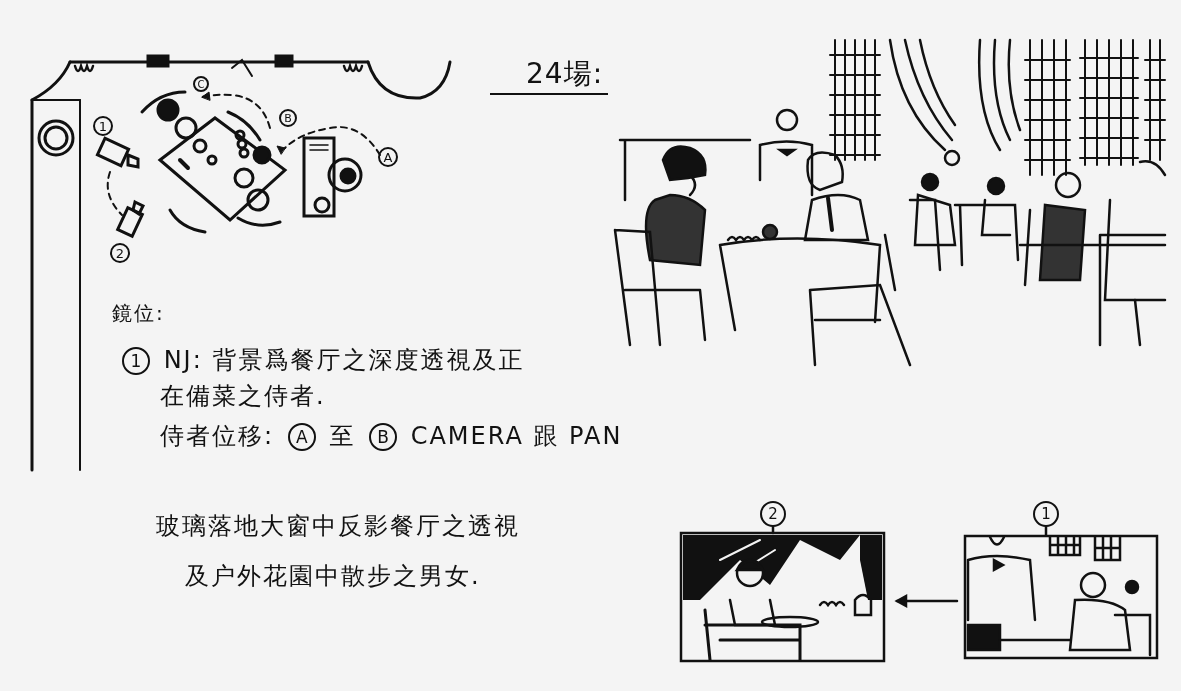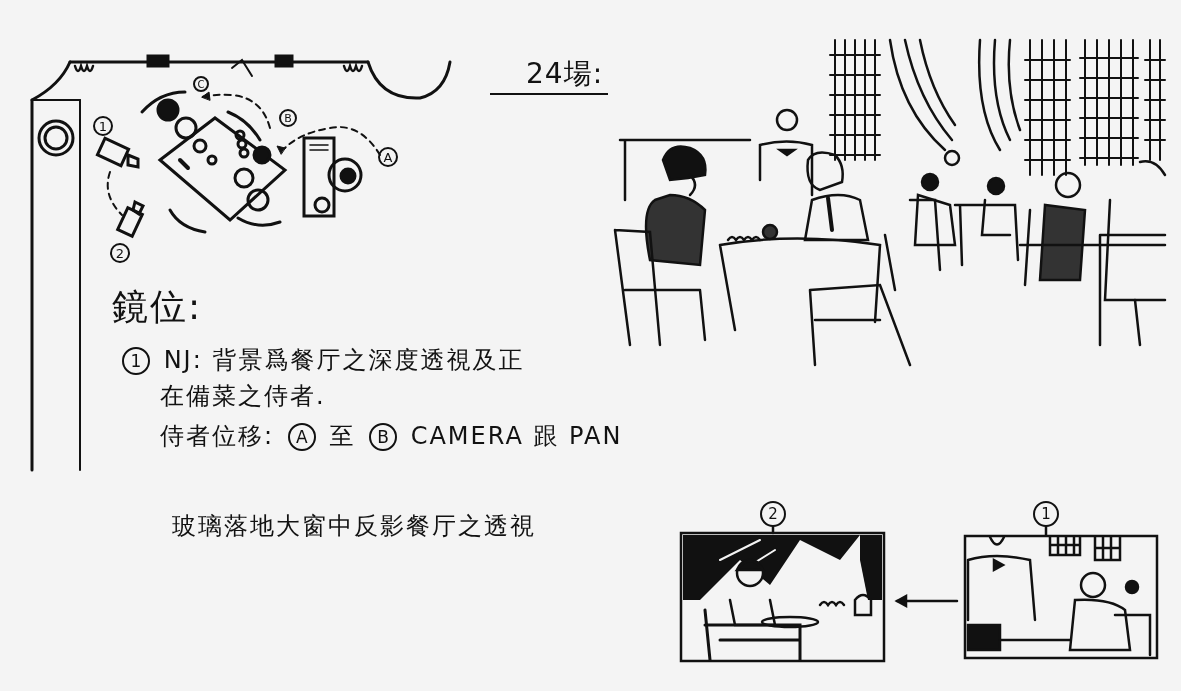--- a/index.html
+++ b/index.html
@@ -2,27 +2,27 @@
 <html><head>
 <meta charset="utf-8">
 <style>
   html,body{margin:0;padding:0;background:#f3f3f3;}
   body{width:1181px;height:691px;position:relative;overflow:hidden;font-family:"DejaVu Sans",sans-serif;color:#111;}
   .page{position:absolute;left:0;top:0;width:1181px;height:691px;background:#f4f4f4;}
   svg{position:absolute;left:0;top:0;}
   .hand{position:absolute;font-family:"DejaVu Sans",sans-serif;color:#121212;white-space:nowrap;letter-spacing:2px;}
   .title{left:493px;top:55px;font-size:28px;letter-spacing:1px;margin-left:33px;}
   .title-underline{position:absolute;left:490px;top:93px;width:118px;height:2px;background:#111;}
-  .heading{left:112px;top:283px;font-size:36px;}
+  .heading{left:112px;top:300px;font-size:20px;}
   .line{font-size:24px;}
   .l1{left:118px;top:344px;}
   .l2{left:160px;top:380px;}
   .l3{left:160px;top:420px;}
   .l4{left:118px;top:462px;}
-  .l5{left:172px;top:510px;}
+  .l5{left:156px;top:510px;}
   .l6{left:185px;top:560px;}
   .circ{display:inline-block;width:24px;height:24px;border:2px solid #111;border-radius:50%;text-align:center;line-height:24px;font-size:17px;letter-spacing:0;margin:0 4px;vertical-align:middle;}
   .frame-label{position:absolute;width:22px;height:22px;border:2px solid #111;border-radius:50%;text-align:center;line-height:22px;font-size:15px;background:#f4f4f4;}
 </style>
 </head>
 <body>
 
 <div class="page">
 
   <svg width="470" height="480" viewBox="0 0 470 480">
@@ -167,20 +167,21 @@
   <div class="hand line l2">在備菜之侍者.</div>
   <div class="hand line l3">
     <span>侍者位移:</span>
     <span class="circ">A</span>
     <span>至</span>
     <span class="circ">B</span>
     <span>CAMERA 跟 PAN</span>
   </div>
 
   <div class="hand line l5">玻璃落地大窗中反影餐厅之透視</div>
+  <div class="hand line l6">及户外花園中散步之男女.</div>
 
   <div class="frame-label" style="left:760px;top:501px;">2</div>
   <div class="frame-label" style="left:1033px;top:501px;">1</div>
 
   <svg width="1181" height="691" viewBox="0 0 1181 691">
     <g stroke="#111" stroke-width="2.5" fill="none" stroke-linecap="round">
 
       <path d="M773 527 L773 533 M1046 527 L1046 535"></path>
 
       <rect x="681" y="533" width="203" height="128"></rect>

